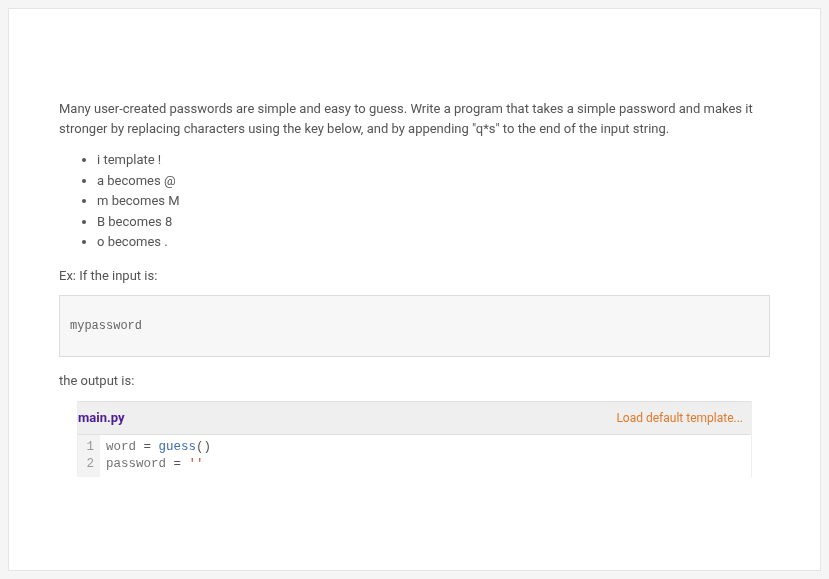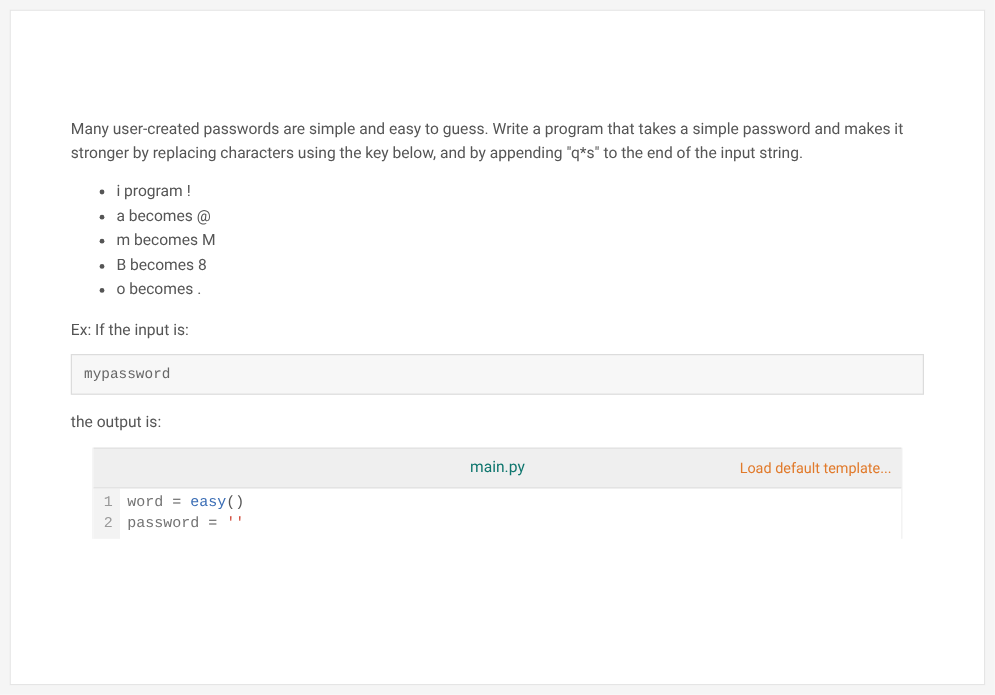--- a/index.html
+++ b/index.html
@@ -17,21 +17,21 @@
     min-height: 563px;
     padding: 90px 50px 0 50px;
   }
   .intro { margin-bottom: 12px; }
   ul.rules { list-style: disc; padding-left: 38px; margin-bottom: 14px; }
   ul.rules li { margin-bottom: 1px; }
   .ex-label { margin-bottom: 10px; }
   .code-box {
     background: #f7f7f7;
     border: 1px solid #dcdcdc;
-    padding: 7px 10px;
+    padding: 21px 10px;
     font-family: "Courier New", Courier, monospace;
     font-size: 12px;
     color: #666;
     margin-bottom: 14px;
   }
   .out-label { margin-bottom: 10px; }
   .hint { font-style: italic; margin-bottom: 8px; }
   .hint .kw { font-family: "Courier New", Courier, monospace; font-style: italic; font-weight: bold; }
   .tiny-id { color: #bbb; font-size: 9px; margin-bottom: 40px; }
 
@@ -45,23 +45,23 @@
     border-top: 1px solid #e0e0e0;
     border-bottom: 1px solid #e0e0e0;
     display: flex;
     align-items: center;
     height: 34px;
     position: relative;
   }
   .editor-filename {
     position: absolute;
     left: 0; right: 0;
-    text-align: center;
-    font-weight: normal;
-    color: #0f766e;
+    text-align: left;
+    font-weight: bold;
+    color: #4c1d95;
     font-size: 13px;
   }
   .editor-loadlink {
     position: absolute;
     right: 8px;
     color: #e17a2b;
     font-size: 12px;
     cursor: pointer;
   }
   .editor-body {
@@ -87,21 +87,21 @@
   .tok-punc { color: #555; }
 </style>
 </head>
 <body>
 
 <div class="page-card">
 
   <p class="intro">Many user-created passwords are simple and easy to guess. Write a program that takes a simple password and makes it stronger by replacing characters using the key below, and by appending "q*s" to the end of the input string.</p>
 
   <ul class="rules">
-    <li>i program !</li>
+    <li>i template !</li>
     <li>a becomes @</li>
     <li>m becomes M</li>
     <li>B becomes 8</li>
     <li>o becomes .</li>
   </ul>
 
   <p class="ex-label">Ex: If the input is:</p>
   <div class="code-box">mypassword</div>
 
   <p class="out-label">the output is:</p>
@@ -112,20 +112,20 @@
     <div class="editor-header">
       <div class="editor-filename">main.py</div>
       <div class="editor-loadlink">Load default template...</div>
     </div>
     <div class="editor-body">
       <div class="gutter">
         <div>1</div>
           <div>2</div>
       </div>
       <div class="codelines">
-        <div class="line"><span class="tok-id">word</span><span class="tok-punc"> = </span><span class="tok-fn">easy</span><span class="tok-punc">()</span></div>
+        <div class="line"><span class="tok-id">word</span><span class="tok-punc"> = </span><span class="tok-fn">guess</span><span class="tok-punc">()</span></div>
         <div class="line"><span class="tok-id">password</span><span class="tok-punc"> = </span><span class="tok-str">''</span></div>
 
       </div>
     </div>
   </div>
 
 </div>
 
 </body></html>

